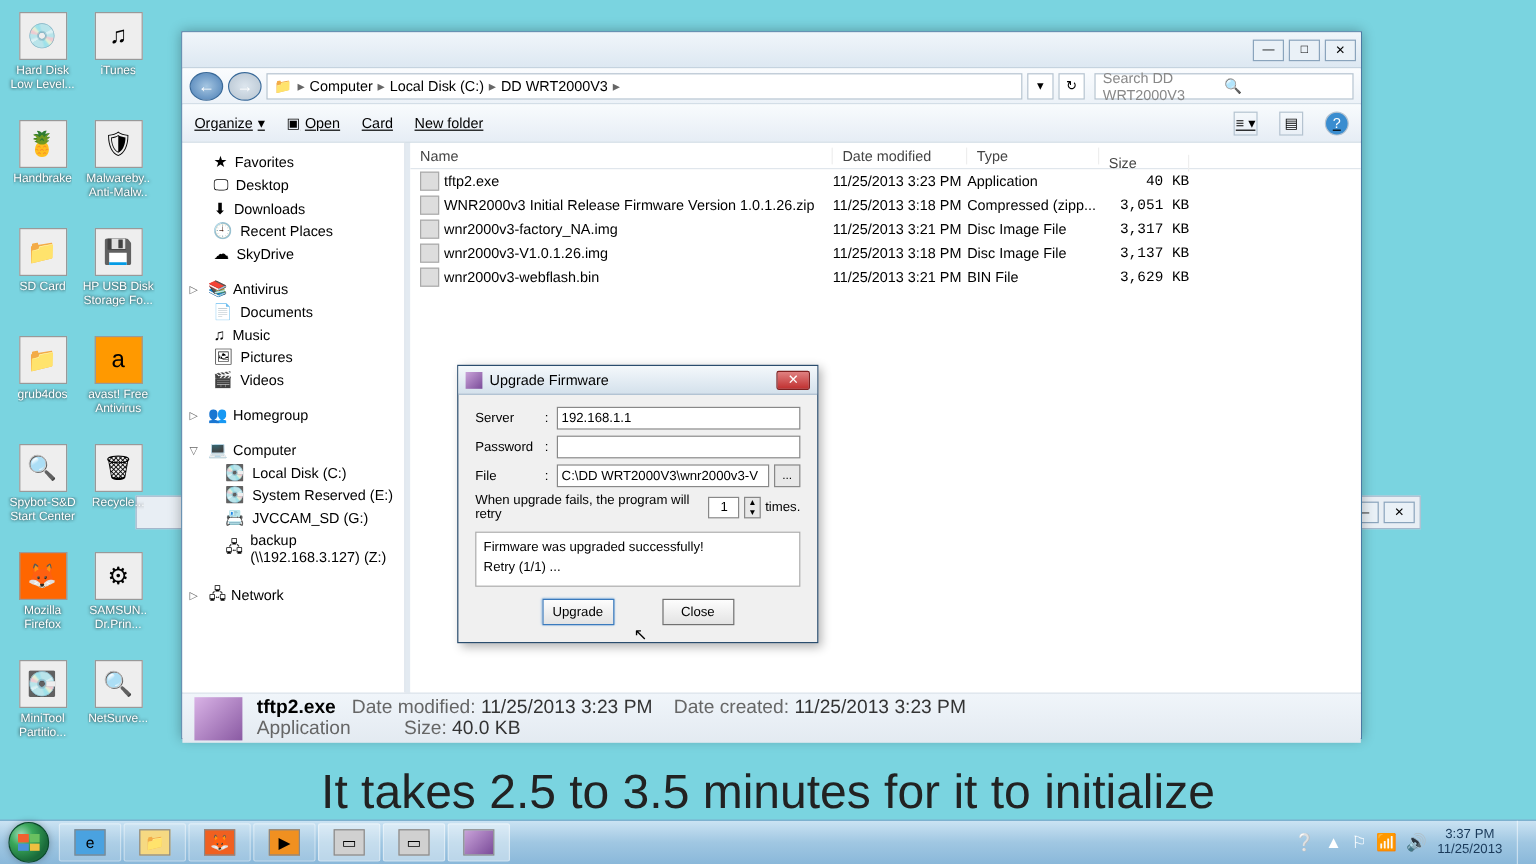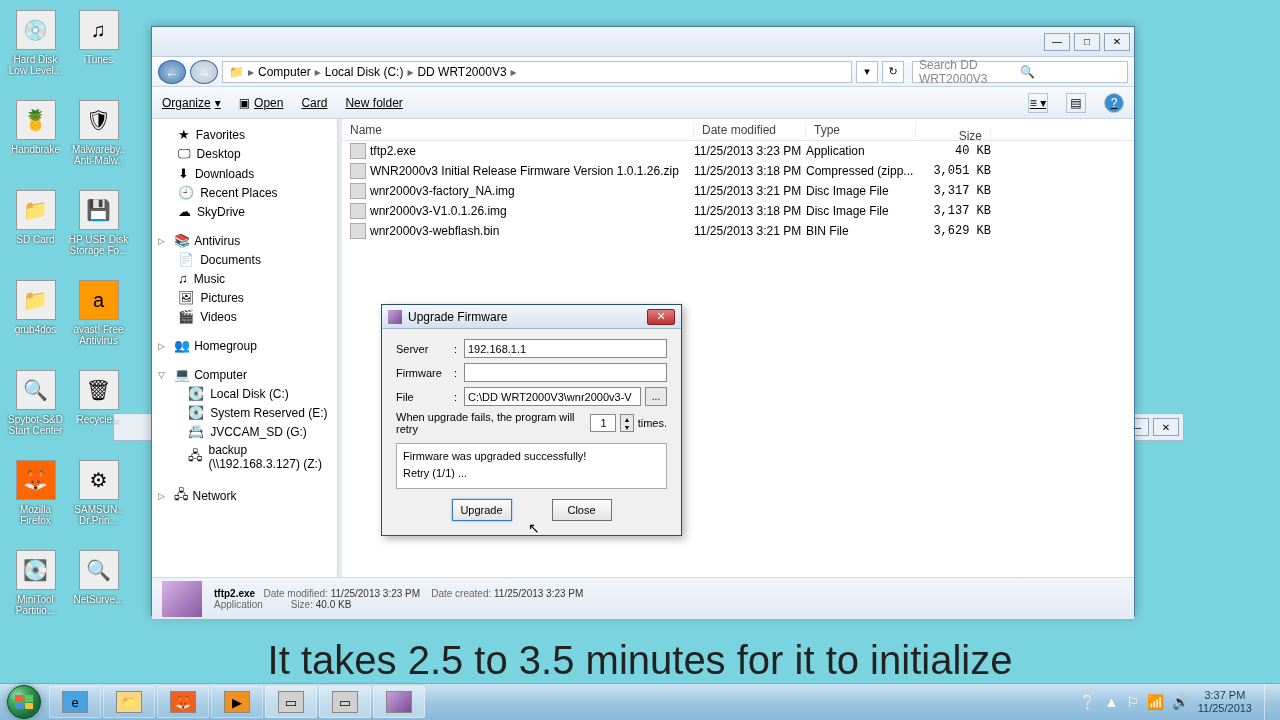--- a/index.html
+++ b/index.html
@@ -36,28 +36,28 @@
 .nav-item.sub { padding-left: 36px; }
 .nav-item .arr { width:12px;display:inline-block;color:#666;font-size:9px;}
 .nav-item .ic{font-size:13px;}
 .splitter{width:4px;background:#e3eaf1;cursor:col-resize;}
 .file-pane { flex: 1; background:#fff; }
 .file-header { display: flex; height: 22px; border-bottom: 1px solid #e0e6ec; font-size: 12px; color: #444; align-items: center; }
 .file-header div { padding: 0 8px; border-right: 1px solid #eee; }
 .col-name{width:352px;}
 .col-date{width:112px;}
 .col-type{width:110px;}
-.col-size{width:75px;text-align:right;margin-top:12px;}
+.col-size{width:75px;margin-top:12px;}
 .file-row { display: flex; height: 20px; font-size: 12px; align-items: center; cursor:pointer;}
 .file-row .ic{width:16px;height:16px;margin:0 4px 0 8px;background:#ddd;border:1px solid #aaa;font-size:9px;display:flex;align-items:center;justify-content:center;}
 .file-row .fname{width:324px;}
 .file-row .fdate{width:112px;}
 .file-row .ftype{width:110px;}
 .file-row .fsize{width:75px;text-align:right;font-family:Liberation Mono, monospace;}
-.details-pane { height: 42px; border-top: 1px solid #d0dae4; background: linear-gradient(#f0f5fa,#e3eaf1); display: flex; align-items: center; padding: 4px 10px; font-size: 10px; gap: 12px;}
+.details-pane { height: 42px; border-top: 1px solid #d0dae4; background: linear-gradient(#f0f5fa,#e3eaf1); display: flex; align-items: center; padding: 4px 10px; font-size: 16px; gap: 12px;}
 .details-pane .icon { width: 40px; height: 36px; background: linear-gradient(135deg,#d9b3e6,#8a5aa3); }
 .details-pane .meta{color:#666;}
 .details-pane .val{color:#333;}
 
 
 .dialog { position: absolute; left: 381px; top: 304px; width: 301px; height: 232px; background: #f0f0f0; border: 1px solid #2a4d6e; box-shadow: 3px 3px 8px rgba(0,0,0,.3); }
 .dlg-title { height: 24px; background: linear-gradient(#f4f8fb,#d4e1ec); display: flex; align-items: center; padding: 0 6px; font-size: 12px; border-bottom:1px solid #a4b8cc;}
 .dlg-title .ic{width:14px;height:14px;background:linear-gradient(135deg,#c9a3d9,#7a4b99);margin-right:6px;}
 .dlg-title .x{margin-left:auto;width:28px;height:16px;background:linear-gradient(#e08080,#c03030);color:#fff;font-size:11px;display:flex;align-items:center;justify-content:center;border:1px solid #802020;cursor:pointer;border-radius:2px;}
 .dlg-body { padding: 10px 14px; font-size: 11px; }
@@ -370,21 +370,21 @@
     <span>Upgrade Firmware</span>
     <div class="x">✕</div>
   </div>
   <div class="dlg-body">
     <div class="form-row">
       <label>Server</label>
         <span class="colon">:</span>
       <input type="text" value="192.168.1.1" style="">
     </div>
     <div class="form-row">
-      <label>Firmware</label>
+      <label>Password</label>
         <span class="colon">:</span>
       <input type="password" value="" style="">
     </div>
     <div class="form-row">
       <label>File</label>
         <span class="colon">:</span>
       <input type="text" value="C:\DD WRT2000V3\wnr2000v3-V" style="">
       <button class="browse">...</button>
     </div>
     <div class="retry-row">

